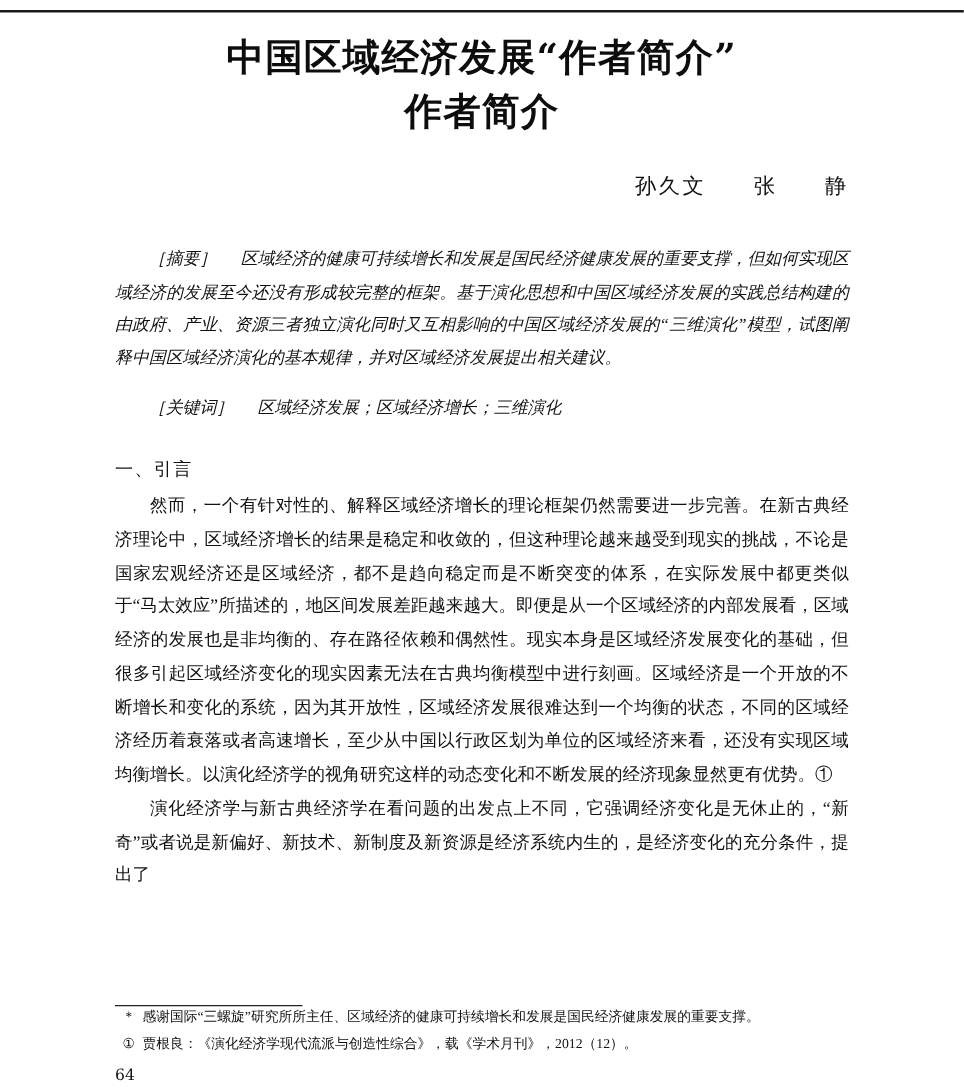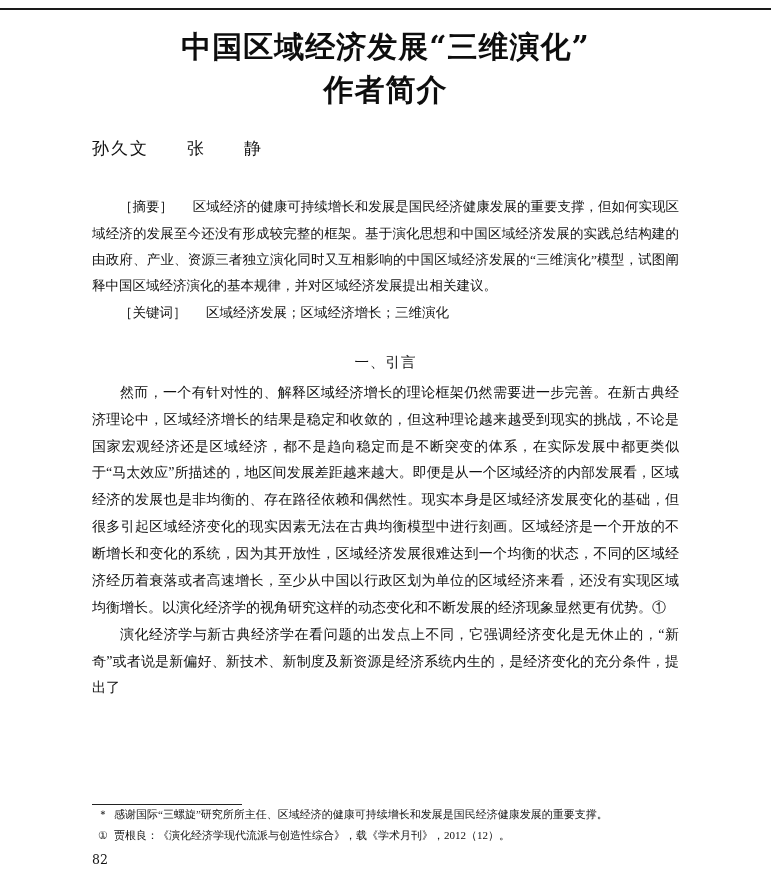--- a/index.html
+++ b/index.html
@@ -39,49 +39,49 @@
     font-weight: bold;
     line-height: 1.42;
     letter-spacing: 1px;
     color: #0d0d0d;
   }
   .title .line2 {
     display: block;
   }
   .authors {
     margin-top: 26px;
-    text-align: left;
+    text-align: right;
     font-size: 17px;
     font-family: "DejaVu Serif", "Liberation Serif", serif;
     letter-spacing: 2px;
     color: #111;
   }
   .abstract-block {
     margin-top: 34px;
     font-size: 13.5px;
     line-height: 1.95;
     text-align: justify;
     color: #111;
   }
   .abstract-block p {
     margin: 0;
+    font-style: italic;
   }
   .abstract-block p + p {
-    margin-top: 1px;
+    margin-top: 14px;
   }
   .indent2 {
     text-indent: 2em;
   }
   .label {
     letter-spacing: 0px;
   }
   .sec-head {
     margin-top: 26px;
     margin-bottom: 8px;
-    text-align: center;
     font-size: 14.5px;
     font-family: "DejaVu Serif", "Liberation Serif", serif;
     letter-spacing: 1px;
     color: #111;
   }
   .body-text {
     font-size: 14px;
     line-height: 1.92;
     text-align: justify;
     color: #111;
@@ -126,21 +126,21 @@
   }
 </style>
 </head>
 <body>
 
 <div class="page">
 
   <div class="top-rule"></div>
 
   <h1 class="title">
-    <span>中国区域经济发展“三维演化”</span>
+    <span>中国区域经济发展“作者简介”</span>
     <span class="line2">作者简介</span>
   </h1>
 
   <div class="authors">孙久文　　张　　静</div>
 
   <div class="abstract-block">
     <p class="indent2">
       <span class="label">［摘要］</span>
       <span style="display:inline-block;width:1.2em;"></span><span>区域经济的健康可持续增长和发展是国民经济健康发展的重要支撑，但如何实现区域经济的发展至今还没有形成较完整的框架。基于演化思想和中国区域经济发展的实践总结构建的由政府、产业、资源三者独立演化同时又互相影响的中国区域经济发展的“三维演化”模型，试图阐释中国区域经济演化的基本规律，并对区域经济发展提出相关建议。</span>
     </p>
@@ -161,15 +161,15 @@
 
   <div class="footnotes">
     <span class="fn">
       <span class="fn-mark">＊</span><span>感谢国际“三螺旋”研究所所主任、区域经济的健康可持续增长和发展是国民经济健康发展的重要支撑。</span>
     </span>
     <span class="fn">
       <span class="fn-mark">①</span><span>贾根良：《演化经济学现代流派与创造性综合》，载《学术月刊》，2012（12）。</span>
     </span>
   </div>
 
-  <div class="page-number">82</div>
+  <div class="page-number">64</div>
 
 </div>
 
 </body></html>

